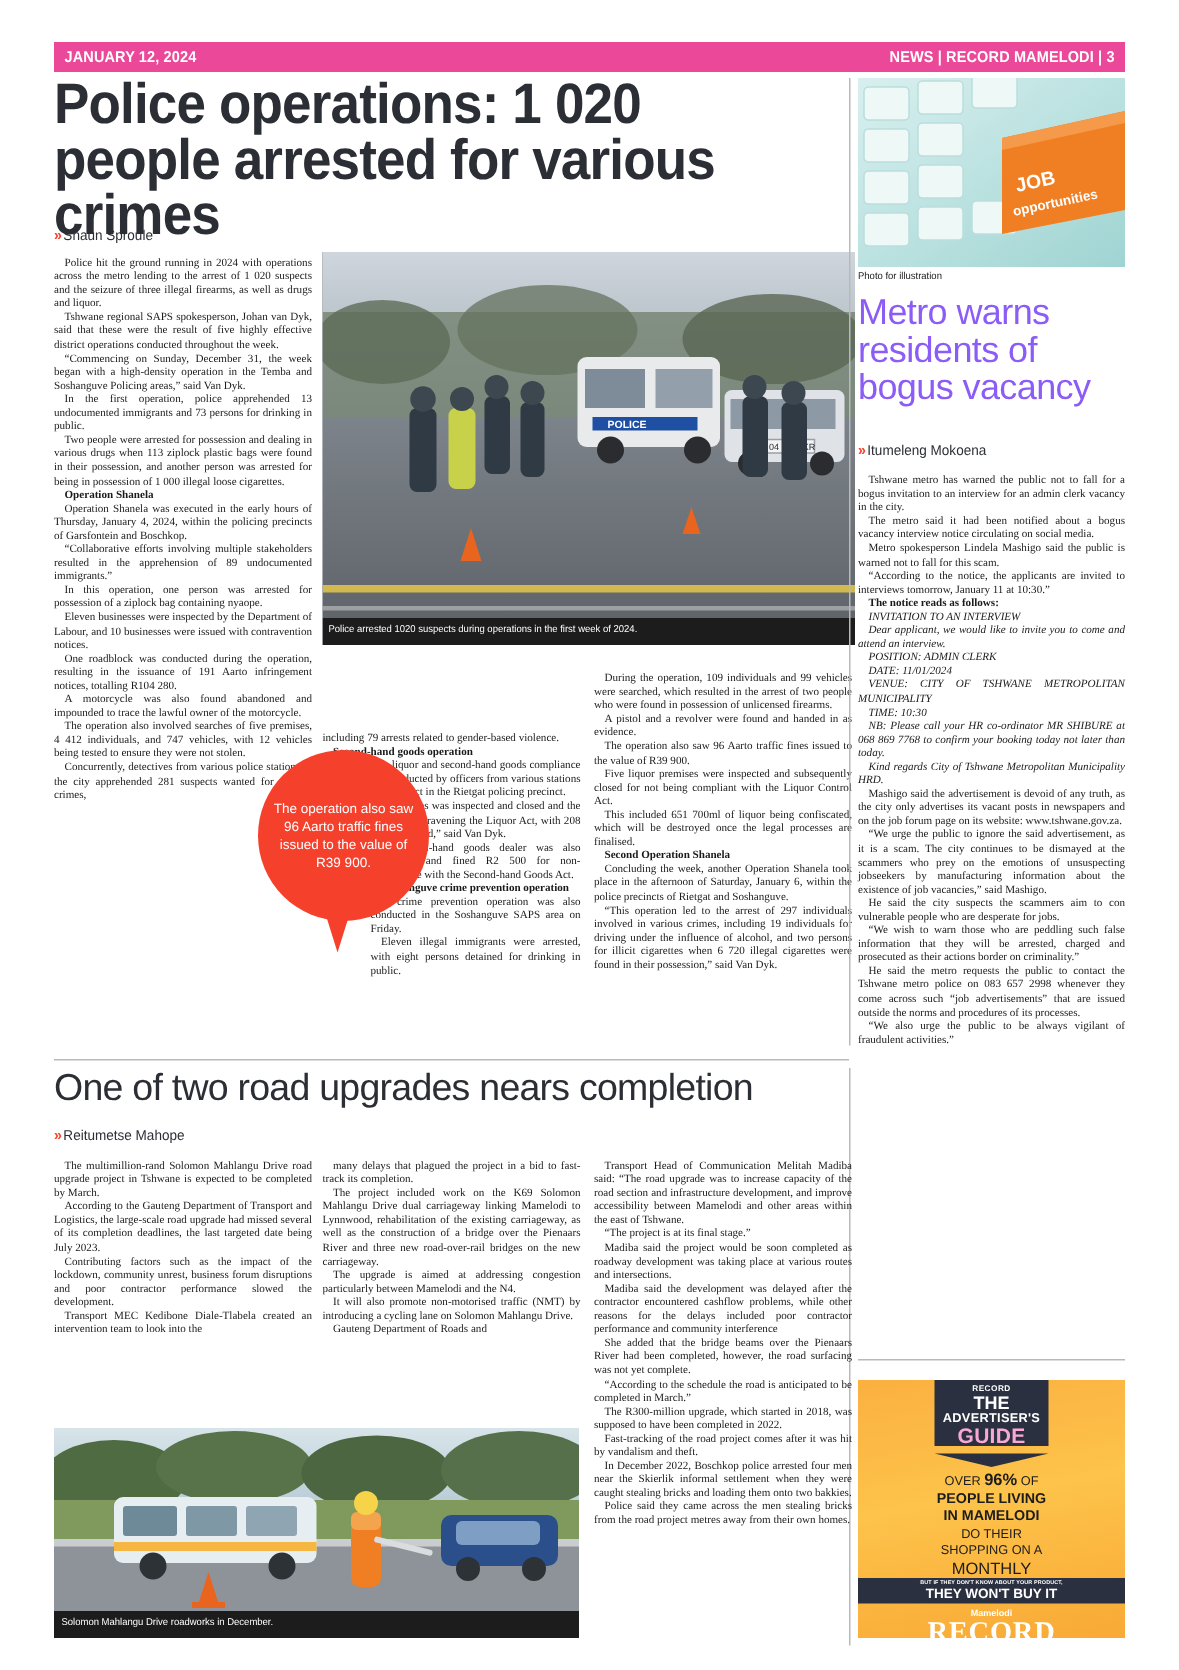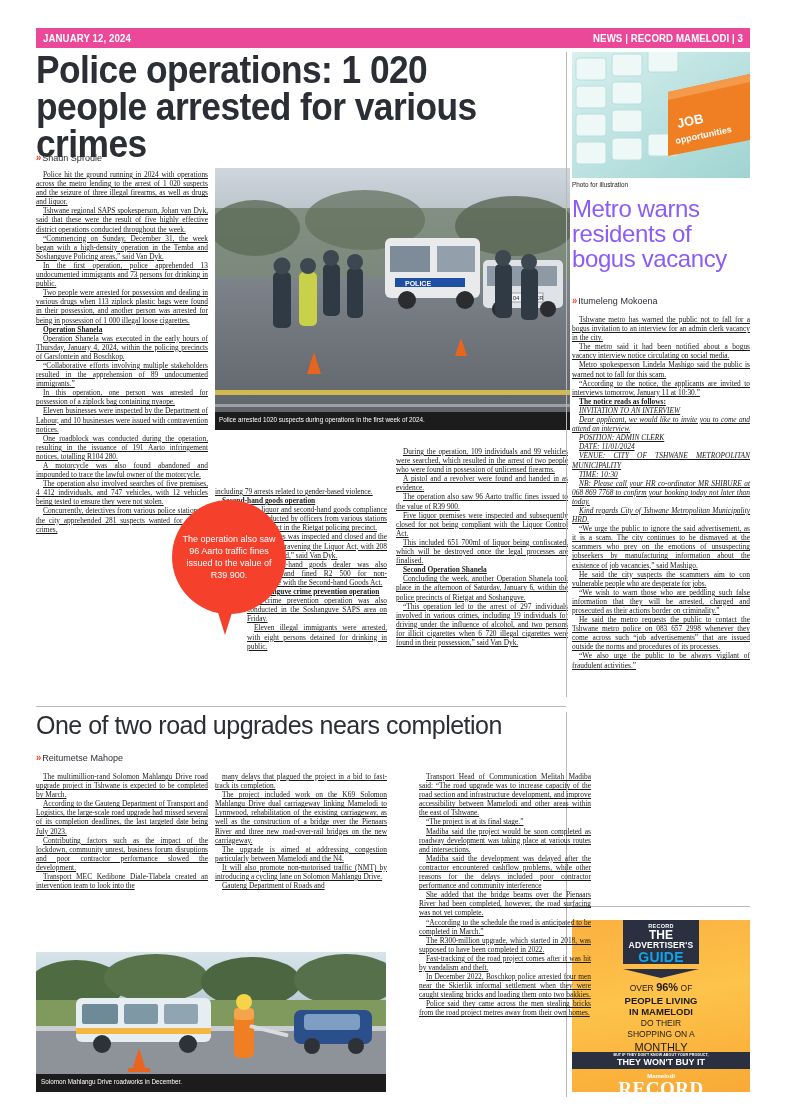--- a/index.html
+++ b/index.html
@@ -51,21 +51,20 @@
   .byline .arrows { color:#f5402c; font-weight:bold; font-size:10px; letter-spacing:-2px; }
 
   
   .col {
     position:absolute;
     font-family:"Liberation Serif", serif;
     font-size:7.4px;
     line-height:9.1px;
     text-align:justify;
     color:#1a1a1a;
-    text-decoration:underline;
   }
   .col p { margin:0; text-indent:7px; }
   .col p.noind { text-indent:0;margin-top:40px; }
   .col p.sub { text-indent:7px; font-weight:bold; }
   .col p.ital { font-style:italic; text-indent:7px; }
 
   
   .photo { position:absolute; overflow:hidden; }
   .caption {
     position:absolute;
@@ -141,21 +140,21 @@
   .ad-top .the {
     font-family:"Liberation Sans", sans-serif;
     font-size:12px; color:#ffffff; font-weight:bold; line-height:12px;
   }
   .ad-top .advg {
     font-family:"Liberation Sans", sans-serif;
     font-size:8.5px; color:#ffffff; font-weight:bold; line-height:9px; letter-spacing:0.2px;
   }
   .ad-top .guide {
     font-family:"Liberation Sans", sans-serif;
-    font-size:14px; color:#0ea5e9; font-weight:bold; line-height:14px; letter-spacing:0.2px;
+    font-size:14px; color:#f9a8d4; font-weight:bold; line-height:14px; letter-spacing:0.2px;
   }
   .ad-tri {
     position:absolute; left:50%; transform:translateX(-50%); top:49px;
     width:0; height:0;
     border-left:38px solid transparent;
     border-right:38px solid transparent;
     border-top:9px solid #2b3040;
   }
   .ad-lines {
     position:absolute; left:0; top:62px; width:100%;
@@ -361,20 +360,21 @@
       <p>“According to the notice, the applicants are invited to interviews tomorrow, January 11 at 10:30.”</p>
       <p class="sub">The notice reads as follows:</p>
       <p class="ital">INVITATION TO AN INTERVIEW</p>
       <p class="ital">Dear applicant, we would like to invite you to come and attend an interview.</p>
       <p class="ital">POSITION: ADMIN CLERK</p>
       <p class="ital">DATE: 11/01/2024</p>
       <p class="ital">VENUE: CITY OF TSHWANE METROPOLITAN MUNICIPALITY</p>
       <p class="ital">TIME: 10:30</p>
       <p class="ital">NB: Please call your HR co-ordinator MR SHIBURE at 068 869 7768 to confirm your booking today not later than today.</p>
       <p class="ital">Kind regards City of Tshwane Metropolitan Municipality HRD.</p>
+      <p>Mashigo said the advertisement is devoid of any truth, as the city only advertises its vacant posts in newspapers and on the job forum page on its website: www.tshwane.gov.za.</p>
       <p>“We urge the public to ignore the said advertisement, as it is a scam. The city continues to be dismayed at the scammers who prey on the emotions of unsuspecting jobseekers by manufacturing information about the existence of job vacancies,” said Mashigo.</p>
       <p>He said the city suspects the scammers aim to con vulnerable people who are desperate for jobs.</p>
       <p>“We wish to warn those who are peddling such false information that they will be arrested, charged and prosecuted as their actions border on criminality.”</p>
       <p>He said the metro requests the public to contact the Tshwane metro police on 083 657 2998 whenever they come across such “job advertisements” that are issued outside the norms and procedures of its processes.</p>
       <p>“We also urge the public to be always vigilant of fraudulent activities.”</p>
     </div>
 
   <div class="hrule" style="left:572px;top:906px;width:178px;"></div>
 
   <div class="ad">
@@ -420,21 +420,21 @@
       <p>Contributing factors such as the impact of the lockdown, community unrest, business forum disruptions and poor contractor performance slowed the development.</p>
       <p>Transport MEC Kedibone Diale-Tlabela created an intervention team to look into the</p>
     </div>
   <div class="col" id="rc2" style="left:215px;top:772px;width:172px;">
       <p>many delays that plagued the project in a bid to fast-track its completion.</p>
       <p>The project included work on the K69 Solomon Mahlangu Drive dual carriageway linking Mamelodi to Lynnwood, rehabilitation of the existing carriageway, as well as the construction of a bridge over the Pienaars River and three new road-over-rail bridges on the new carriageway.</p>
       <p>The upgrade is aimed at addressing congestion particularly between Mamelodi and the N4.</p>
       <p>It will also promote non-motorised traffic (NMT) by introducing a cycling lane on Solomon Mahlangu Drive.</p>
       <p>Gauteng Department of Roads and</p>
     </div>
-  <div class="col" id="rc3" style="left:396px;top:772px;width:172px;margin-left:23px;">
+  <div class="col" id="rc3" style="left:396px;top:772px;width:172px;">
       <p>Transport Head of Communication Melitah Madiba said: “The road upgrade was to increase capacity of the road section and infrastructure development, and improve accessibility between Mamelodi and other areas within the east of Tshwane.</p>
       <p>“The project is at its final stage.”</p>
       <p>Madiba said the project would be soon completed as roadway development was taking place at various routes and intersections.</p>
       <p>Madiba said the development was delayed after the contractor encountered cashflow problems, while other reasons for the delays included poor contractor performance and community interference</p>
       <p>She added that the bridge beams over the Pienaars River had been completed, however, the road surfacing was not yet complete.</p>
       <p>“According to the schedule the road is anticipated to be completed in March.”</p>
       <p>The R300-million upgrade, which started in 2018, was supposed to have been completed in 2022.</p>
       <p>Fast-tracking of the road project comes after it was hit by vandalism and theft.</p>
       <p>In December 2022, Boschkop police arrested four men near the Skierlik informal settlement when they were caught stealing bricks and loading them onto two bakkies.</p>
       <p>Police said they came across the men stealing bricks from the road project metres away from their own homes.</p>

